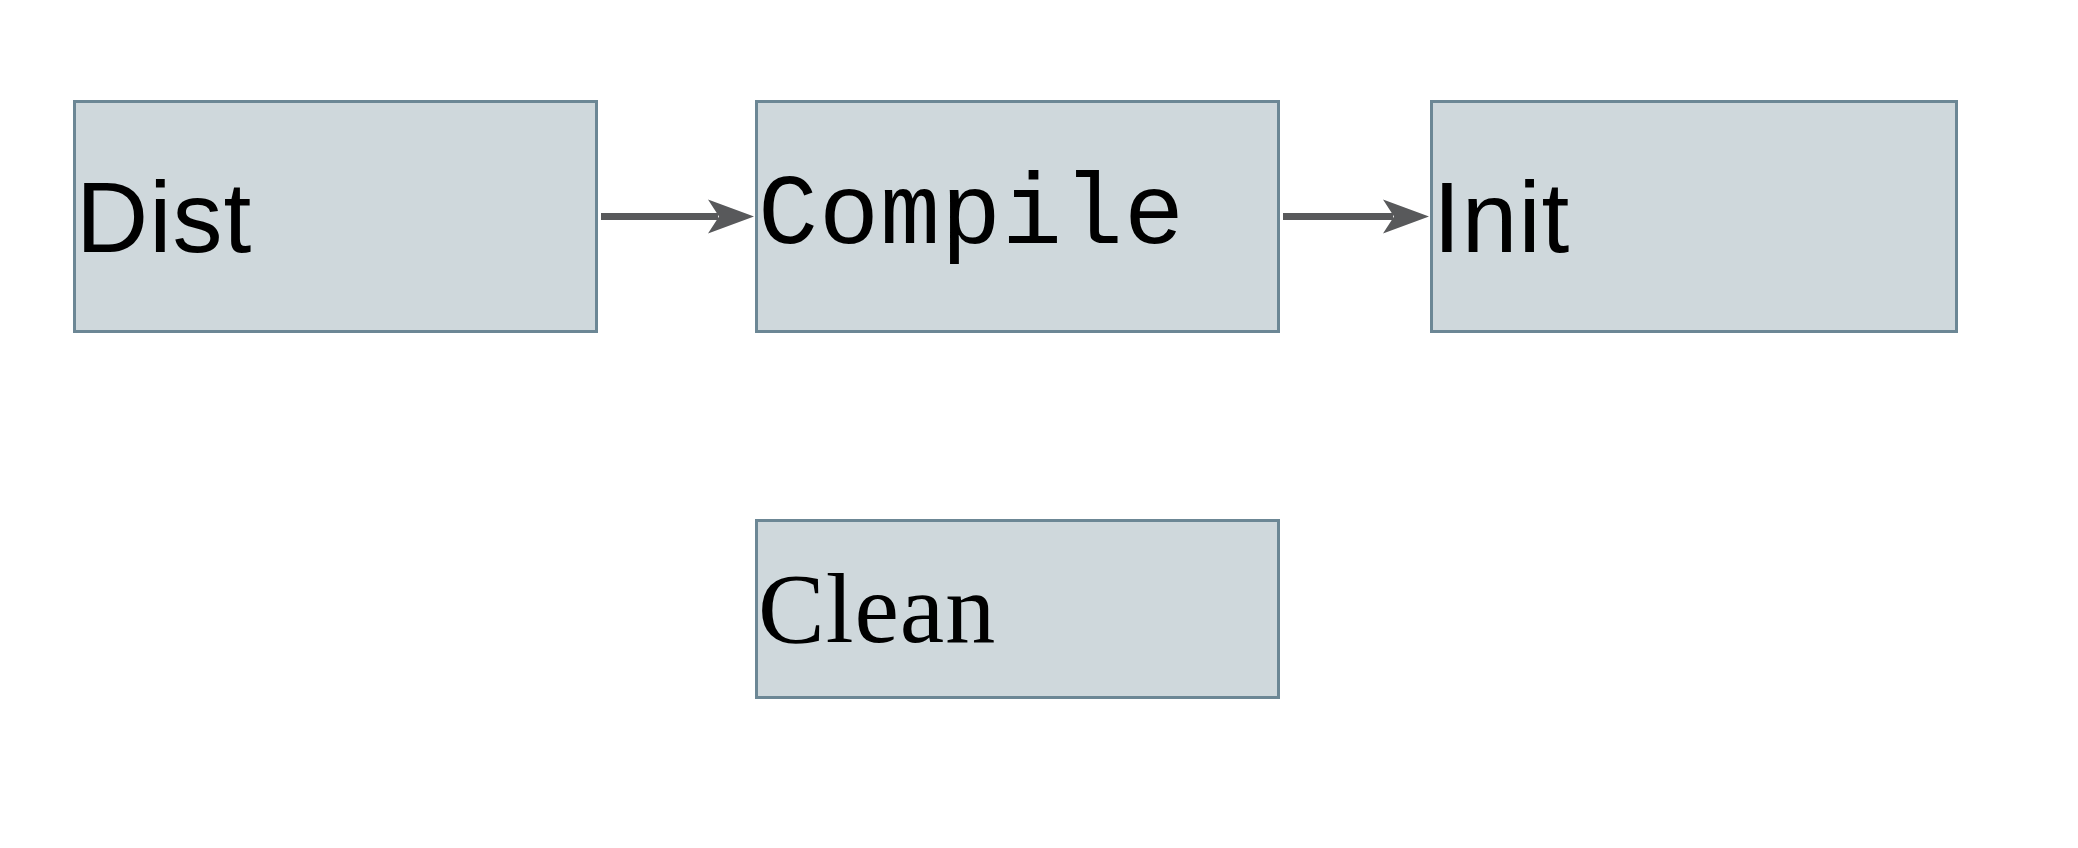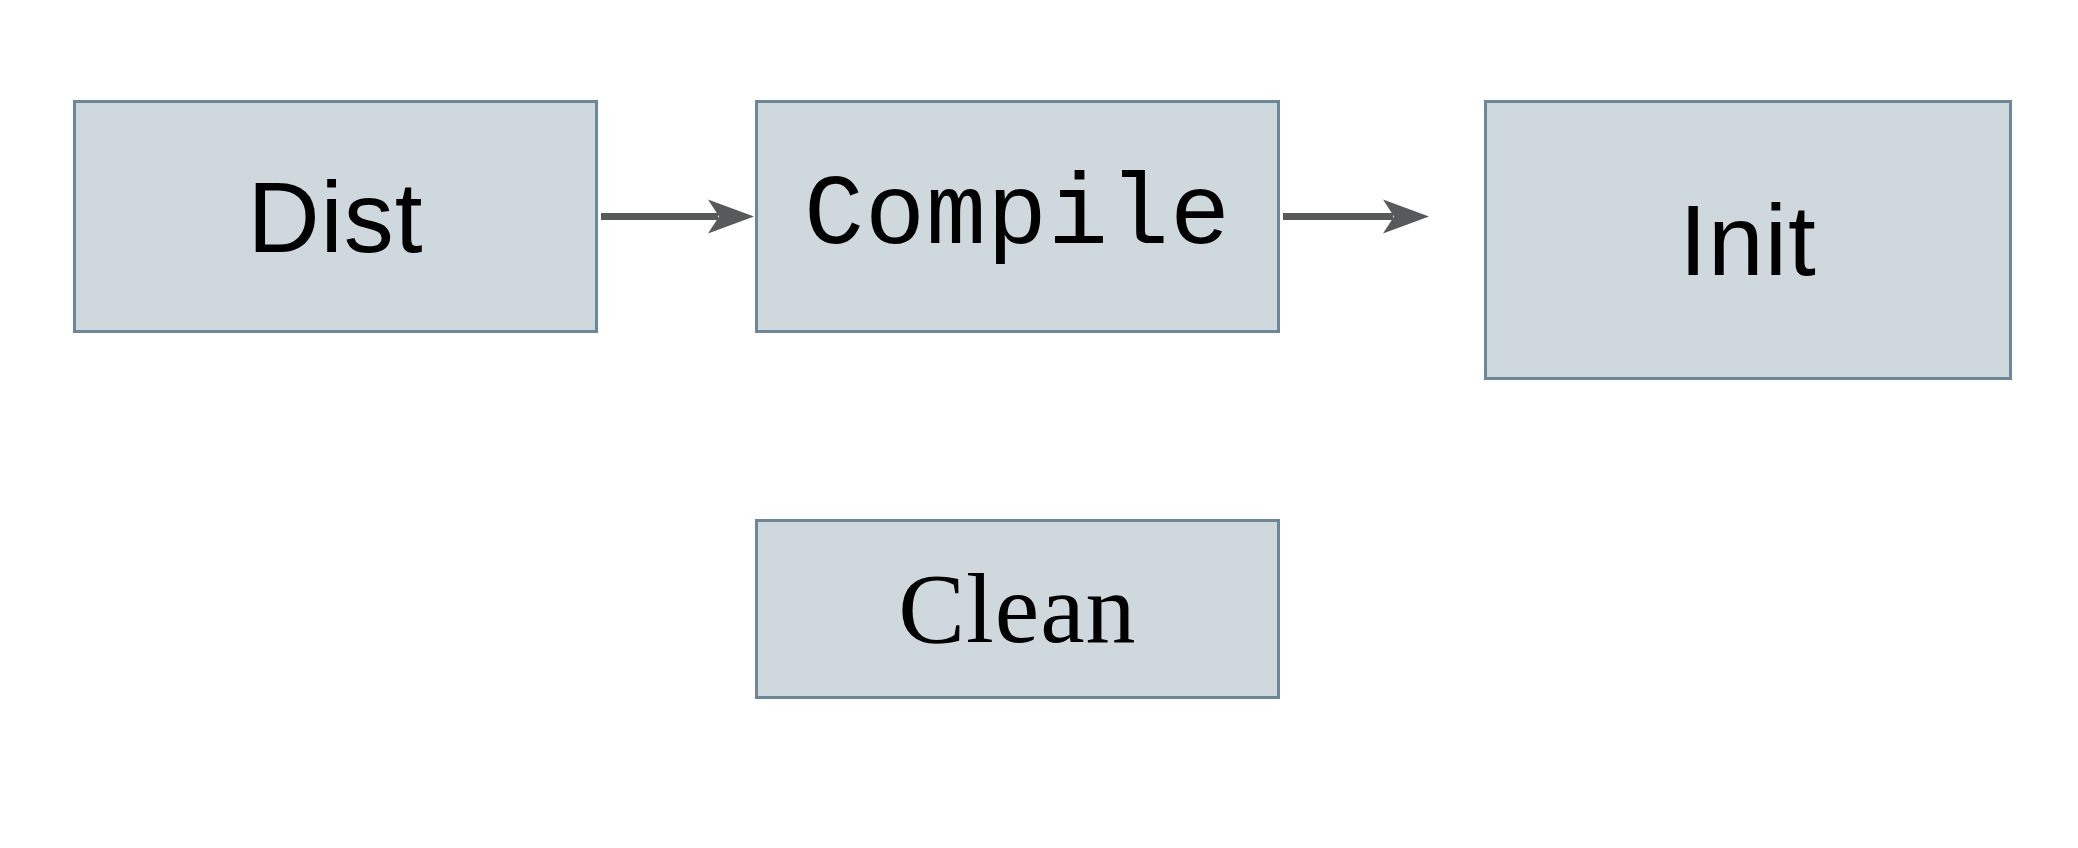--- a/index.html
+++ b/index.html
@@ -17,21 +17,20 @@
     width: 2078px; height: 848px;
     pointer-events: none;
   }
   .node {
     position: absolute;
     box-sizing: border-box;
     background: var(--node-fill, #cfd8dc);
     border: 3px solid var(--node-border, #6c8795);
     display: flex;
     align-items: center;
-    justify-content: center;
   }
   .node-label {
     color: var(--node-text, #000000);
     font-size: 100px;
     line-height: 1;
     white-space: nowrap;
     letter-spacing: 1px;
   }
 </style>
 </head>
@@ -48,20 +47,20 @@
         <polygon points="1429,216.5 1383,199.5 1394,216.5 1383,233.5" fill="#58595b"></polygon>
       </g>
     </svg>
   <div id="nodes-layer">
       <div class="node" style="left: 73px; top: 100px; width: 525px; height: 233px; border-width: 3px;">
         <span class="node-label" style="font-size: 100px;">Dist</span>
       </div>
       <div class="node" style="left: 755px; top: 100px; width: 525px; height: 233px; border-width: 3px; font-family: Liberation Mono, monospace;">
         <span class="node-label" style="font-size: 100px;">Compile</span>
       </div>
-      <div class="node" style="left: 1484px; top: 100px; width: 528px; height: 280px; border-width: 3px;">
+      <div class="node" style="left: 1430px; top: 100px; width: 528px; height: 233px; border-width: 3px;">
         <span class="node-label" style="font-size: 100px;">Init</span>
       </div>
       <div class="node" style="left: 755px; top: 519px; width: 525px; height: 180px; border-width: 3px; font-family: Liberation Serif, serif;">
         <span class="node-label" style="font-size: 100px;">Clean</span>
       </div>
     </div>
 </div>
 
 </body></html>

